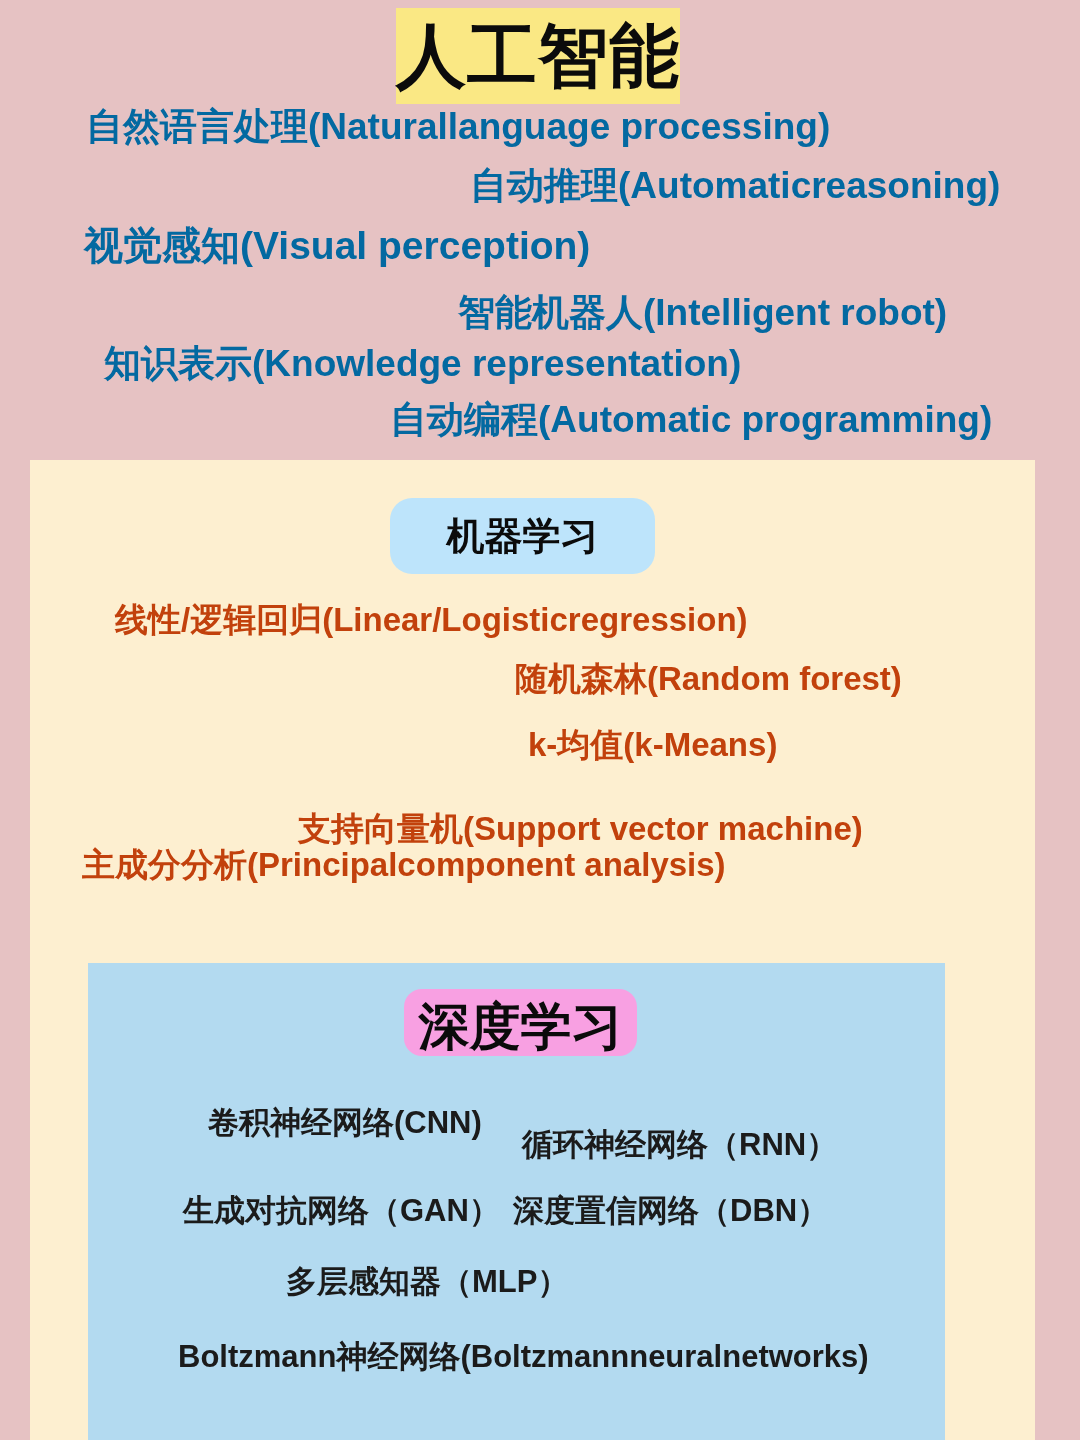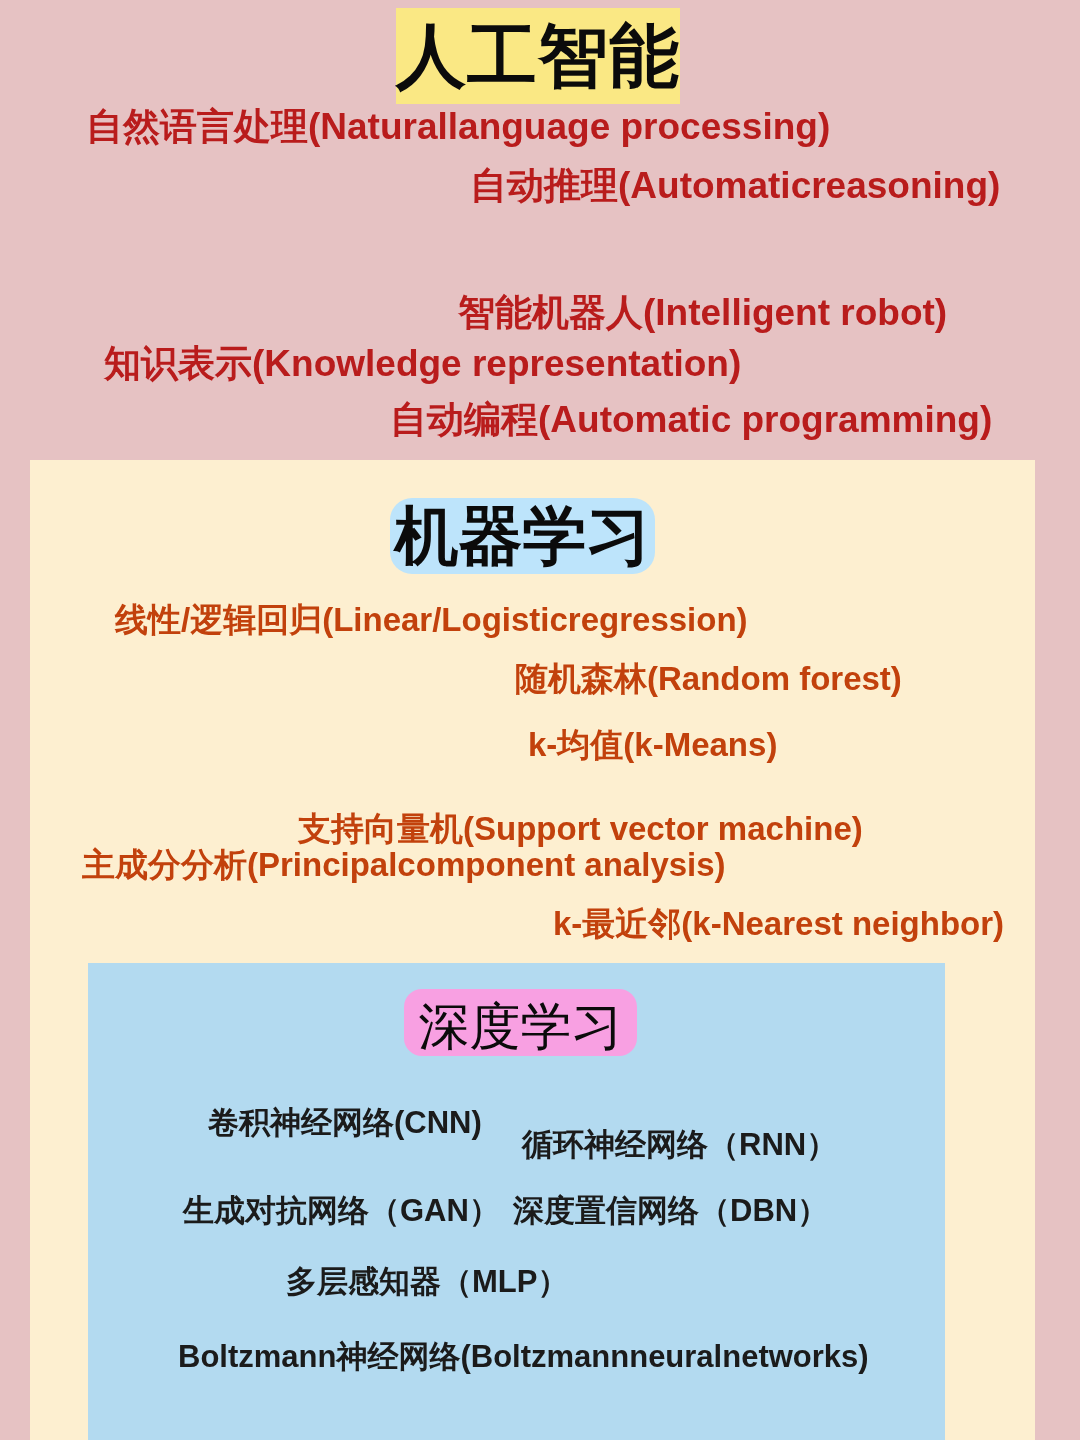--- a/index.html
+++ b/index.html
@@ -48,21 +48,21 @@
     color: #0b0b0b;
     letter-spacing: 1px;
     line-height: 1;
     white-space: nowrap;
   }
 
   .ai-line {
     position: absolute;
     font-size: 37px;
     font-weight: 700;
-    color: #b91c1c;
+    color: #0369a1;
     white-space: nowrap;
     line-height: 1;
   }
   .ai-l0 { left: 86px;  top: 108px; }
   .ai-l1 { left: 470px; top: 167px; }
   .ai-l2 { left: 84px;  top: 226px; font-size: 39px; }
   .ai-l3 { left: 458px; top: 294px; }
   .ai-l4 { left: 104px; top: 345px; }
   .ai-l5 { left: 390px; top: 401px; }
 
@@ -82,21 +82,21 @@
     top: 38px;
     width: 265px;
     height: 76px;
     background: #bde4fb;
     border-radius: 22px;
     display: flex;
     align-items: center;
     justify-content: center;
   }
   .badge-ml .badge-text {
-    font-size: 64px;
+    font-size: 38px;
     font-weight: 900;
     color: #0b0b0b;
     line-height: 1;
     white-space: nowrap;
   }
 
   .ml-line {
     position: absolute;
     font-size: 33px;
     font-weight: 600;
@@ -129,21 +129,21 @@
     width: 233px;
     height: 67px;
     background: #f8a0e2;
     border-radius: 18px;
     display: flex;
     align-items: center;
     justify-content: center;
   }
   .badge-dl .badge-text {
     font-size: 51px;
-    font-weight: 400;
+    font-weight: 700;
     color: #0b0b0b;
     line-height: 1;
     white-space: nowrap;
     margin-top: 7px;
   }
 
   .dl-line {
     position: absolute;
     font-size: 31px;
     font-weight: 600;
@@ -164,37 +164,37 @@
 <div id="poster">
 
   <div class="ai-section">
 
     <div class="badge-ai">
       <span class="badge-text">人工智能</span>
     </div>
 
     <div class="ai-line ai-l0">自然语言处理(Naturallanguage processing)</div>
     <div class="ai-line ai-l1">自动推理(Automaticreasoning)</div>
+    <div class="ai-line ai-l2">视觉感知(Visual perception)</div>
     <div class="ai-line ai-l3">智能机器人(Intelligent robot)</div>
     <div class="ai-line ai-l4">知识表示(Knowledge representation)</div>
     <div class="ai-line ai-l5">自动编程(Automatic programming)</div>
   </div>
 
   <div class="ml-section">
 
     <div class="badge-ml">
       <span class="badge-text">机器学习</span>
     </div>
 
     <div class="ml-line ml-l0">线性/逻辑回归(Linear/Logisticregression)</div>
     <div class="ml-line ml-l2">随机森林(Random forest)</div>
     <div class="ml-line ml-l3">k-均值(k-Means)</div>
     <div class="ml-line ml-l4">支持向量机(Support vector machine)</div>
     <div class="ml-line ml-l5">主成分分析(Principalcomponent analysis)</div>
-    <div class="ml-line ml-l6">k-最近邻(k-Nearest neighbor)</div>
 
   </div>
 
   <div class="dl-section">
 
     <div class="badge-dl">
       <span class="badge-text">深度学习</span>
     </div>
 
     <div class="dl-line dl-l0">卷积神经网络(CNN)</div>

